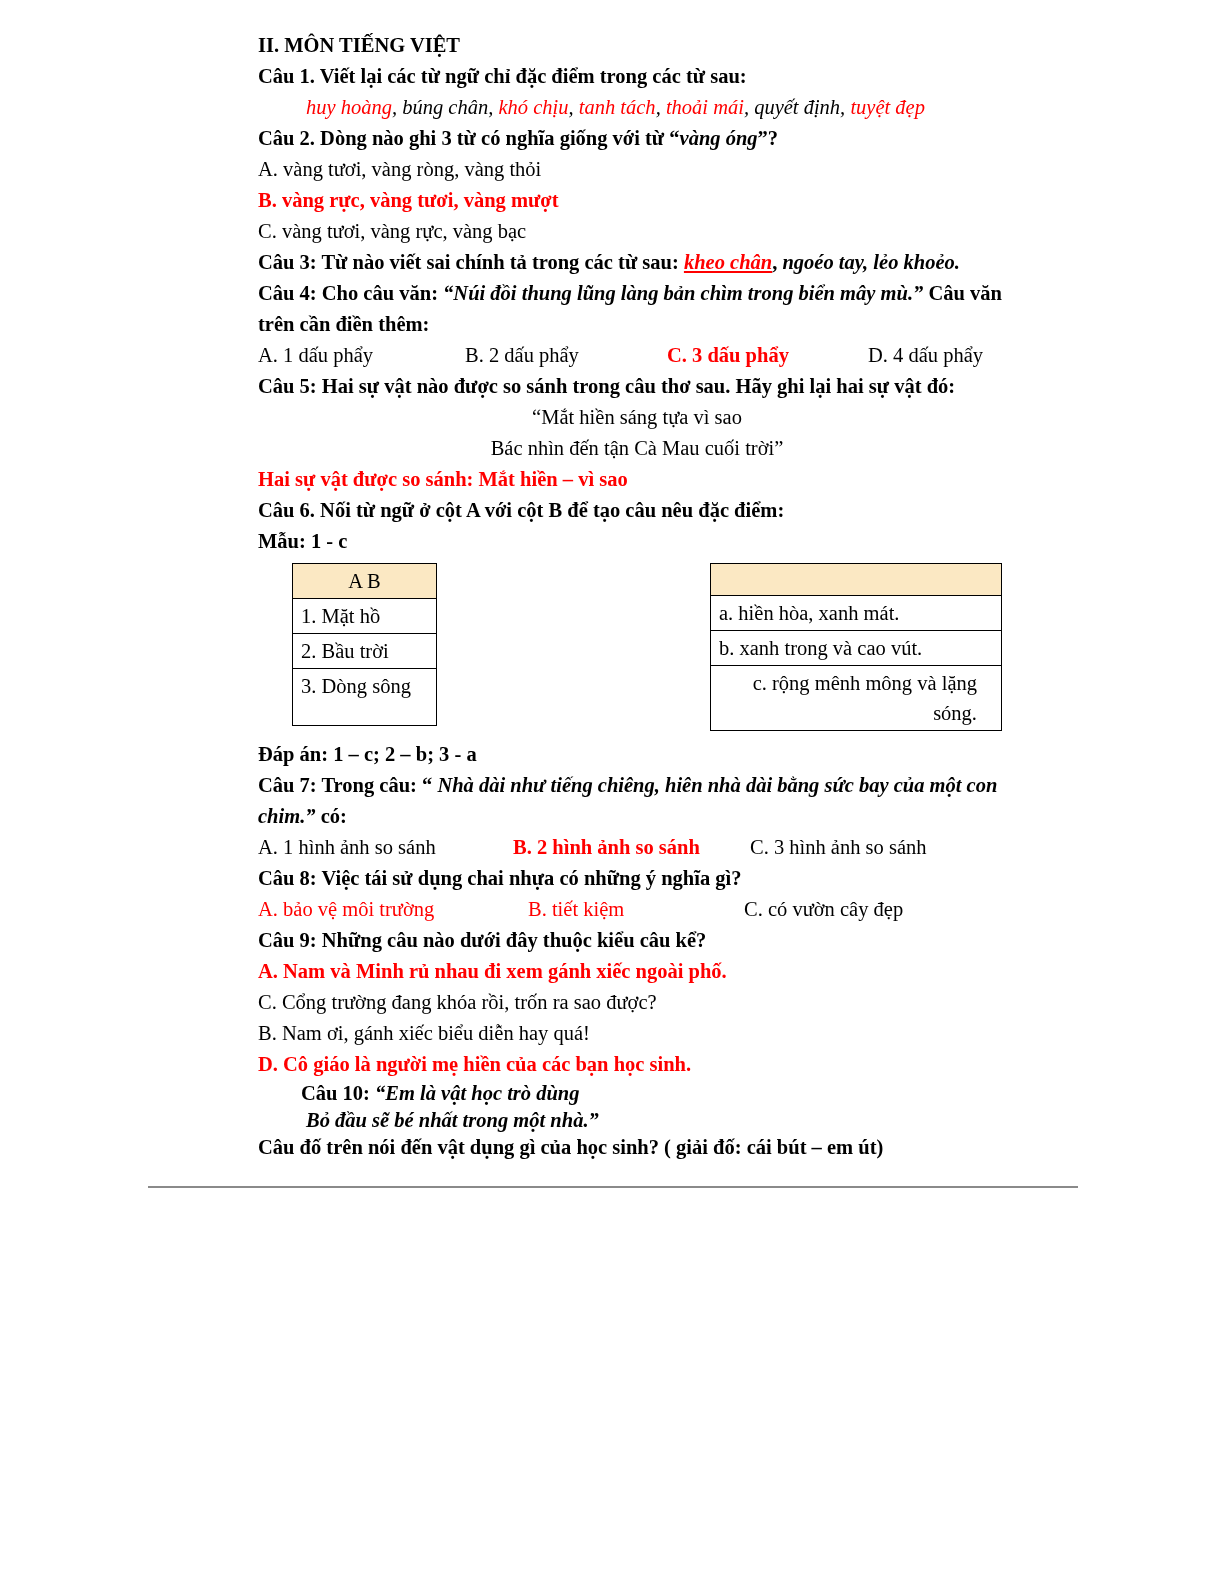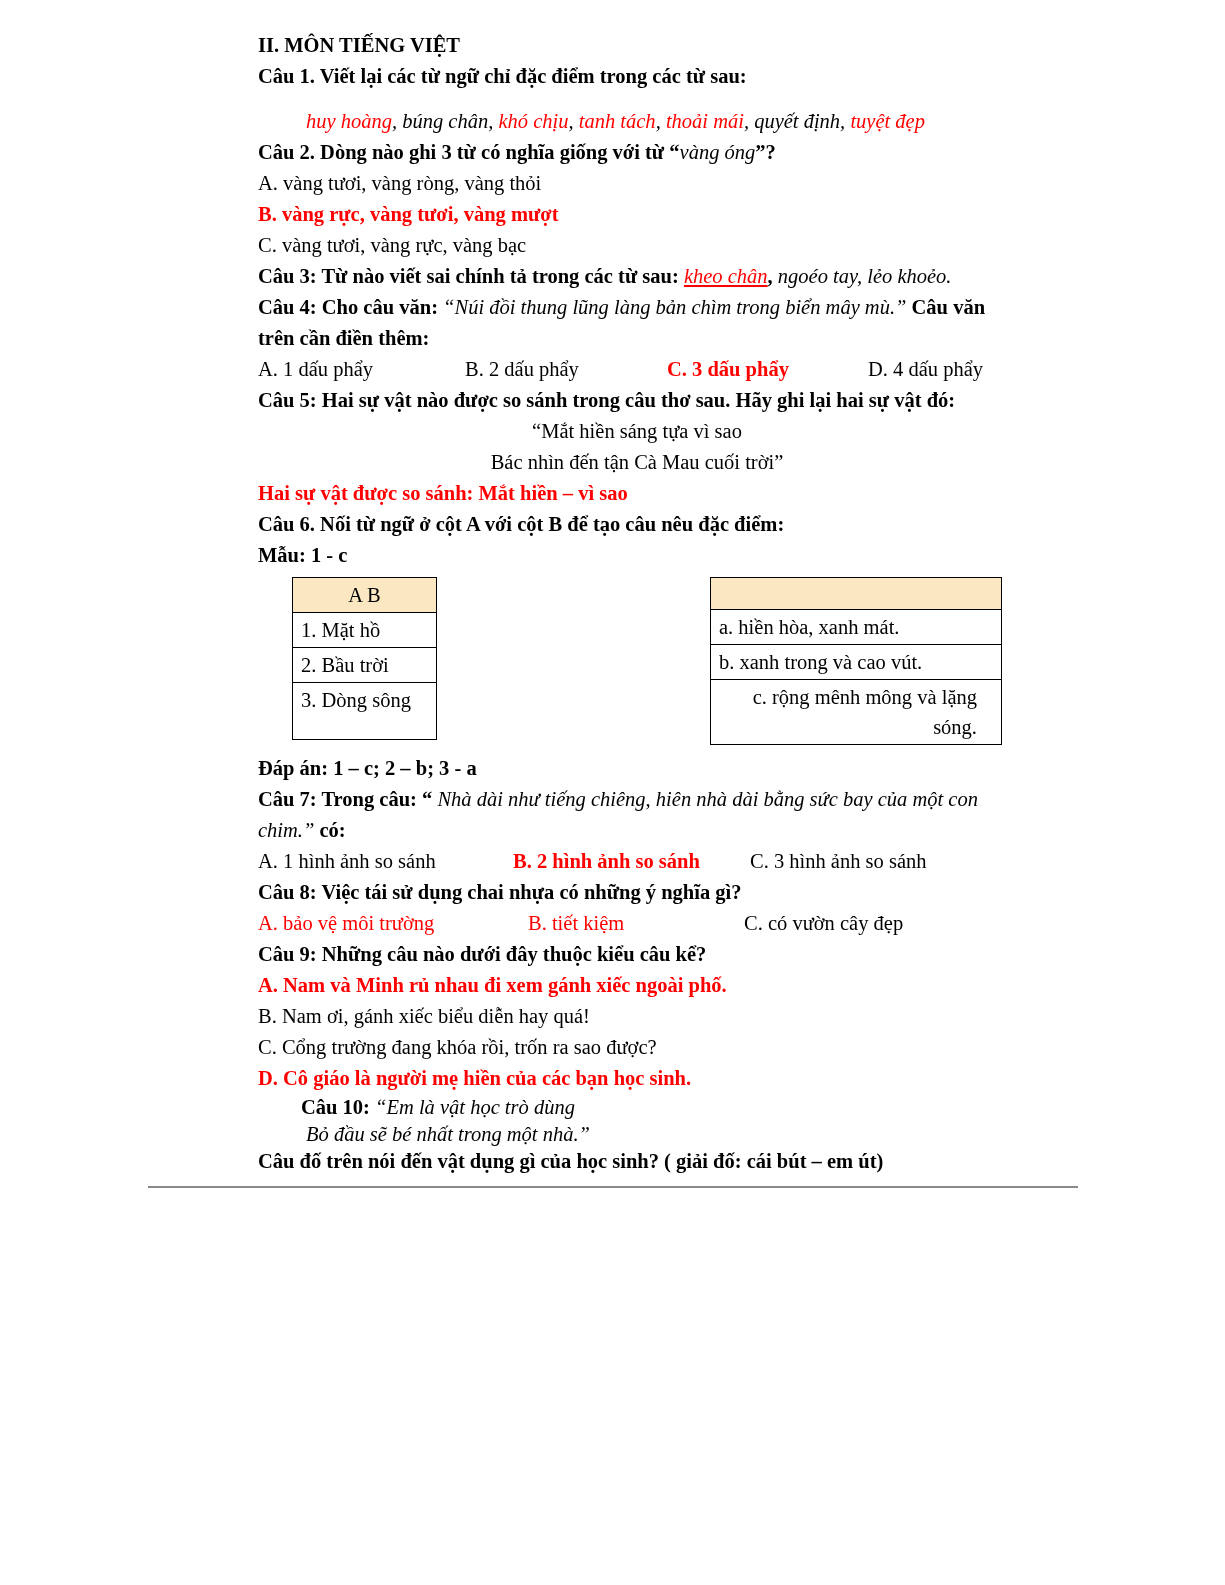--- a/index.html
+++ b/index.html
@@ -8,22 +8,22 @@
     width:1199px; height:1585px;
     background:#ffffff;
     font-family:"Liberation Serif", serif;
     font-size:20.5px;
     color:#000000;
     overflow:hidden;
   }
   .content { position:absolute; left:258px; top:30px; width:758px; }
   .line { margin:0; line-height:31px; white-space:nowrap; }
   .bold { font-weight:bold; }
-  .italic { font-style:italic;margin-top:14px; }
-  .bi { font-weight:normal; font-style:italic; }
+  .italic { font-style:italic; }
+  .bi { font-weight:bold; font-style:italic; }
   .red { color:#FF0000; }
   .underline { text-decoration:underline; }
   .center { text-align:center; white-space:normal; }
   .indent { padding-left:48px; }
   .opts-row { display:flex; margin:0; line-height:31px; }
   .opts-row > span { flex:none; }
   .w207{width:207px} .w202{width:202px} .w201{width:201px}
   .w255{width:255px} .w237{width:237px}
   .w270{width:270px} .w216{width:216px}
   .tables-row { display:flex; align-items:flex-start; margin:6px 0 8px 0; }
@@ -131,22 +131,22 @@
 
     <p class="line bold">Câu 8: Việc tái sử dụng chai nhựa có những ý nghĩa gì?</p>
     <p class="opts-row">
         <span class="w270 red">A. bảo vệ môi trường</span>
         <span class="w216 red">B. tiết kiệm</span>
         <span>C. có vườn cây đẹp</span>
       </p>
 
     <p class="line bold">Câu 9: Những câu nào dưới đây thuộc kiểu câu kể?</p>
     <p class="line bold red">A. Nam và Minh rủ nhau đi xem gánh xiếc ngoài phố.</p>
+    <p class="line">C. Cổng trường đang khóa rồi, trốn ra sao được?</p>
     <p class="line">B. Nam ơi, gánh xiếc biểu diễn hay quá!</p>
-    <p class="line">C. Cổng trường đang khóa rồi, trốn ra sao được?</p>
     <p class="line bold red">D. Cô giáo là người mẹ hiền của các bạn học sinh.</p>
 
     <p class="line bold" style="line-height:27px;margin-left:43px;"><span>Câu 10: </span><span class="bi">“Em là vật học trò dùng</span></p>
     <p class="line bi indent" style="line-height:27px;">Bỏ đầu sẽ bé nhất trong một nhà.”</p>
     <p class="line bold" style="line-height:27px;">Câu đố trên nói đến vật dụng gì của học sinh? ( giải đố: cái bút – em út)</p>
 
   </div>
 
   <div class="divider"></div>
 </div>

